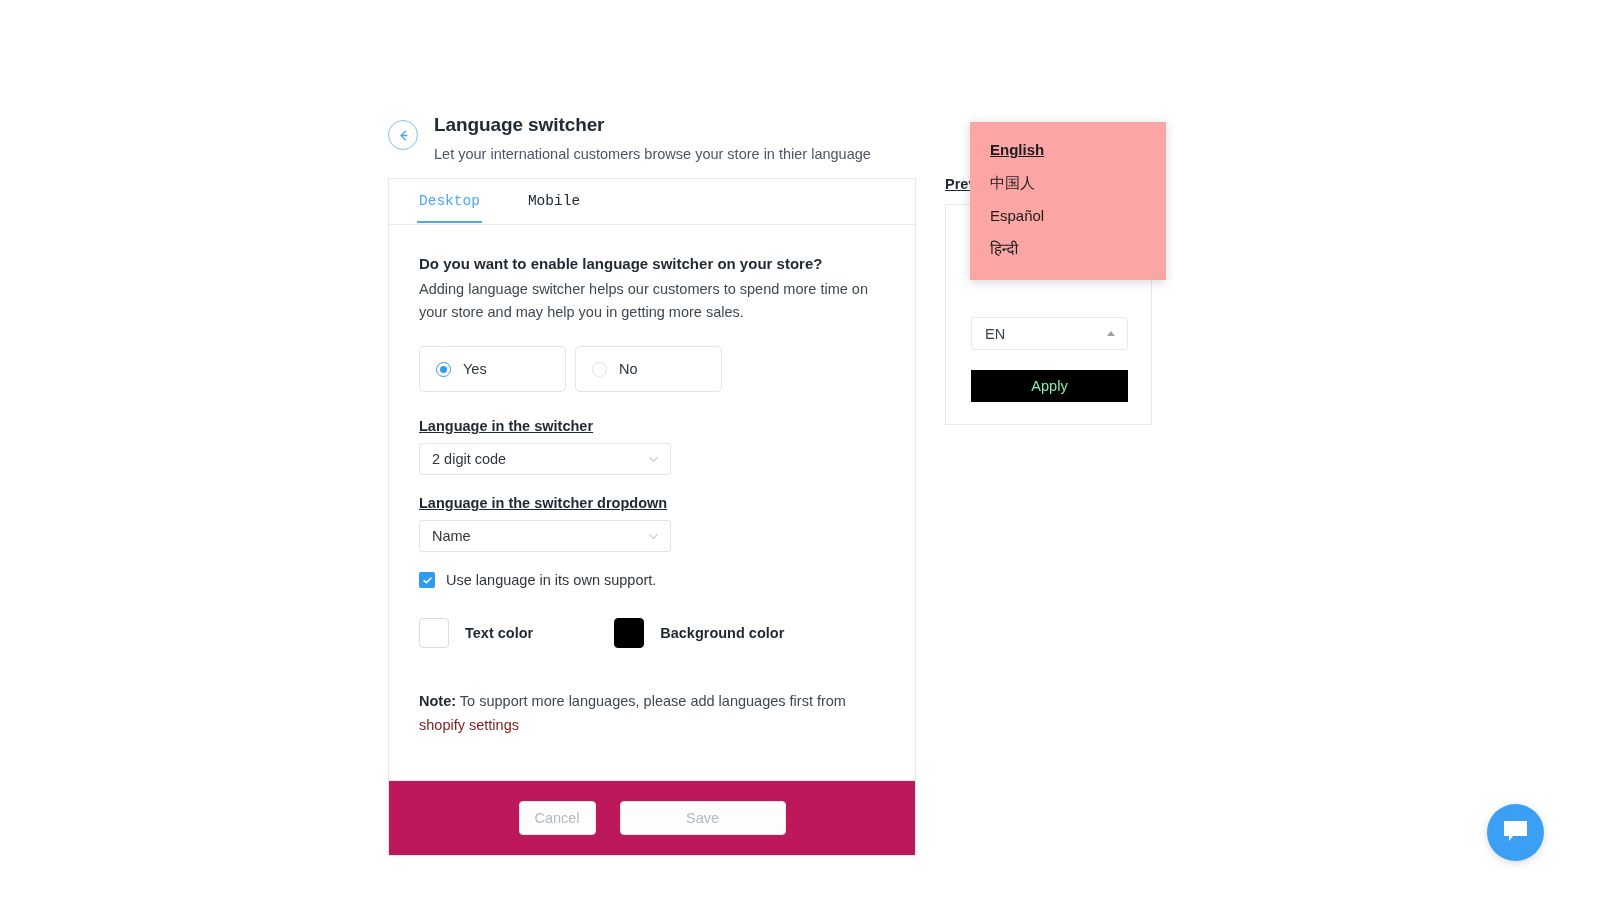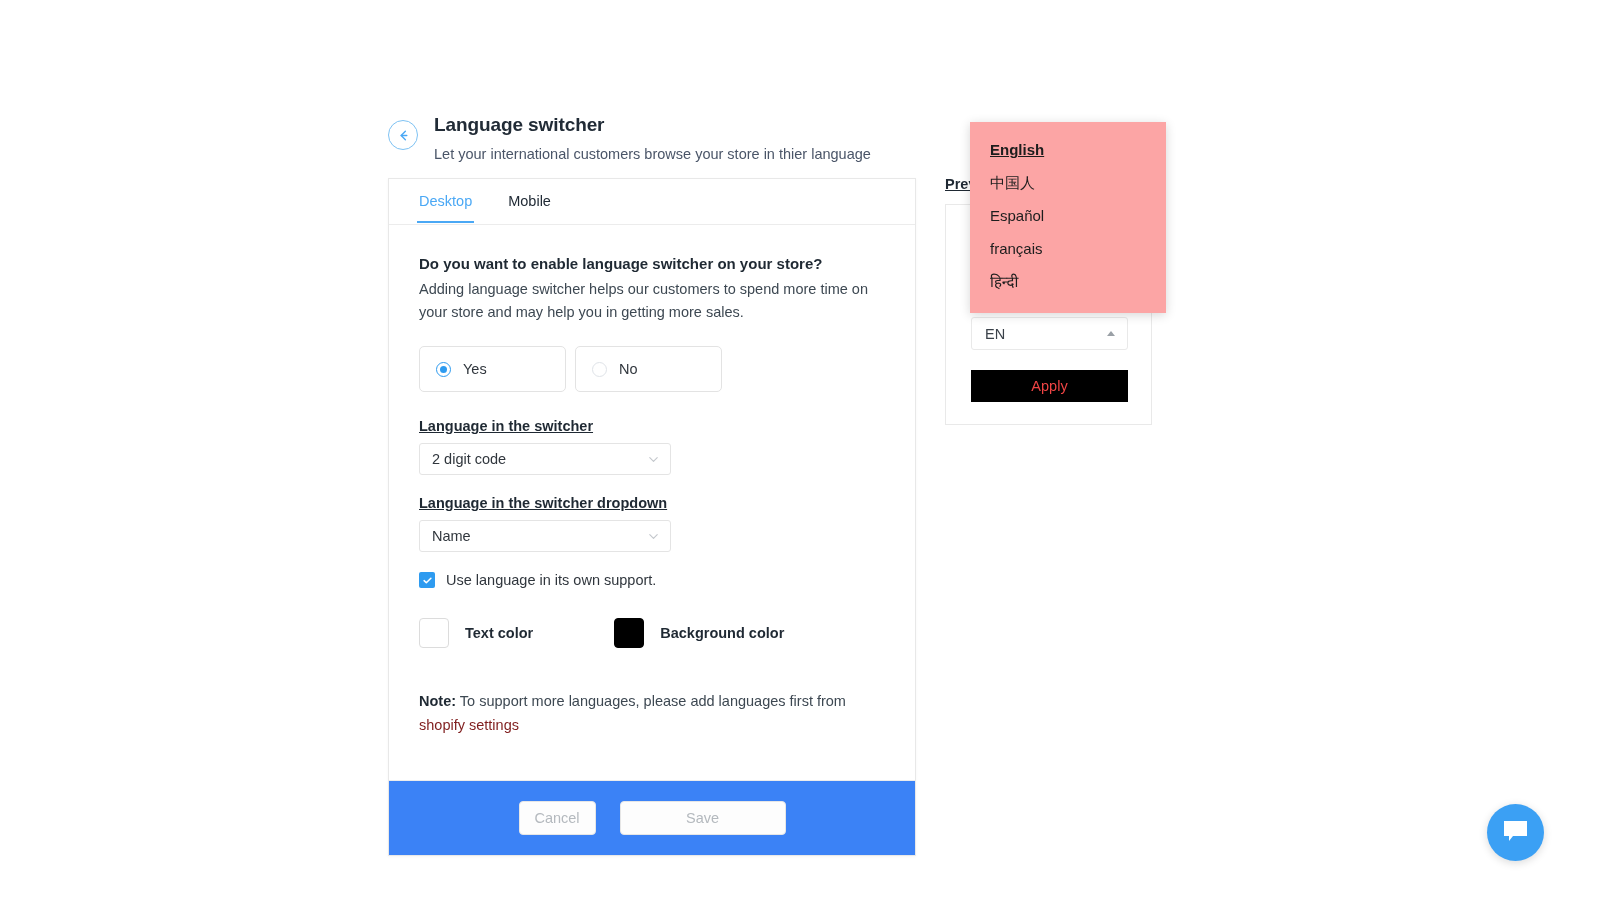--- a/index.html
+++ b/index.html
@@ -34,22 +34,22 @@
   }
 
   
   .card {
     position: absolute; left: 388px; top: 178px;
     width: 528px; background: #fff;
     border: 1px solid #e8e8e8;
     box-shadow: 0 1px 3px rgba(0,0,0,0.04);
   }
   .tabs {
-    display: flex; gap: 4px; padding: 0 28px;
-    border-bottom: 1px solid #ececec; height: 46px; align-items: center;
+    display: flex; gap: 16px; padding: 0 28px;
+    border-bottom: 1px solid #ececec; height: 46px; align-items: center; font-family: Liberation Mono, monospace;
   }
   .tab {
     font-size: 14.5px; color: #212b36; padding: 12px 2px 13px 2px;
     margin-right: 28px; cursor: pointer; position: relative;
     background: none; border: none; font-family: inherit;
   }
   .tab.active { color: #4aa8f5; }
   .tab.active::after {
     content: ""; position: absolute; left: 0; right: 0; bottom: -1px;
     height: 2px; background: #4aa8f5;
@@ -101,21 +101,21 @@
     width: 30px; height: 30px; border-radius: 4px; border: 1px solid #dcdcdc;
     cursor: pointer; flex: 0 0 auto;
   }
   .color-label { font-size: 14.5px; font-weight: bold; color: #1f2933; margin-left: 16px; }
 
   .note { font-size: 14.5px; color: #3d4852; line-height: 23px; max-width: 470px; }
   .note b { font-weight: bold; color: #1f2933; }
   .note-link { color: #7f1d1d; text-decoration: none; cursor: pointer; display:inline-block; margin-top: 1px;}
 
   .card-footer {
-    border-top: 1px solid #ececec; background: #3b82f6;
+    border-top: 1px solid #ececec; background: #be185d;
     padding: 20px 0; display: flex; justify-content: center; gap: 24px;
   }
   .btn {
     border-radius: 4px; font-size: 14.5px; font-family: inherit;
     border: 1px solid #e6e6e6; background: #fdfdfd; color: #b4b9be;
     cursor: default;
   }
   .btn-cancel { width: 77px; height: 34px; }
   .btn-save { width: 166px; height: 34px; }
 
@@ -131,21 +131,21 @@
     display: flex; flex-direction: column; justify-content: flex-end;
   }
   .en-select {
     width: 157px; height: 33px; border: 1px solid #e9e9e9; border-radius: 3px;
     display: flex; align-items: center; justify-content: space-between;
     padding: 0 11px 0 13px; background: #fff; cursor: pointer; margin-bottom: 20px;
   }
   .en-value { font-size: 14.5px; color: #3a4149; }
   .caret-up { color: #9aa0a6; display: flex; }
   .apply-btn {
-    width: 157px; height: 32px; background: #000; color: #ef4444;
+    width: 157px; height: 32px; background: #000; color: #86efac;
     font-size: 14.5px; border: none; font-family: inherit; cursor: pointer;
   }
 
   
   .lang-dropdown {
     position: absolute; left: 970px; top: 122px;
     width: 196px; background: #fca5a5;
     box-shadow: 0 2px 10px rgba(0,0,0,0.16);
     padding: 12px 0 14px 0; z-index: 50;
   }
@@ -273,21 +273,20 @@
         </span>
       </div>
       <button class="apply-btn">Apply</button>
     </div>
   </div>
 
   <div class="lang-dropdown">
     <div class="lang-item selected">English</div>
     <div class="lang-item">中国人</div>
     <div class="lang-item">Español</div>
-    <div class="lang-item">français</div>
     <div class="lang-item">हिन्दी</div>
   </div>
 
   <button class="chat-fab">
     <span>
       <svg width="27" height="25" viewBox="0 0 27 25" fill="none">
         <path d="M2 2H25V17H11L7 22V17H2V2Z" fill="#ffffff"></path>
       </svg>
     </span>
   </button>

